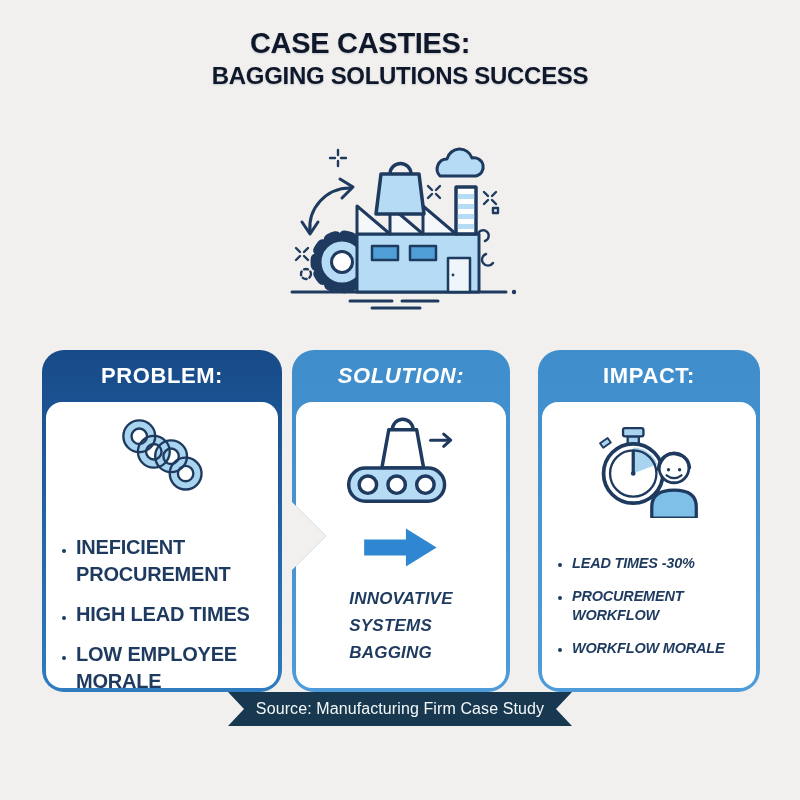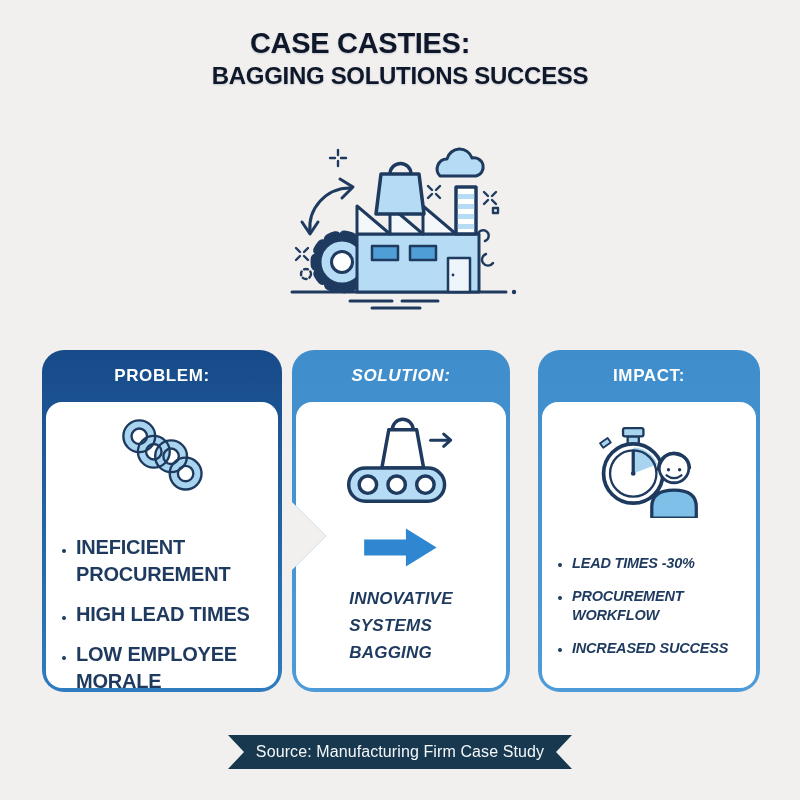--- a/index.html
+++ b/index.html
@@ -17,21 +17,21 @@
   
   .hero{position:absolute;left:280px;top:142px;width:240px;height:170px;}
   
   .card{position:absolute;top:350px;height:342px;border-radius:22px;}
   .card.problem{left:42px;width:240px;background:linear-gradient(180deg,#174a88,#2f7cc0);}
   .card.solution{left:292px;width:218px;background:linear-gradient(180deg,#3f8ecb,#4d9bd8);
     clip-path:polygon(0 0,100% 0,100% 100%,0 100%,0 220px,34px 186px,0 152px);font-style:italic;}
   .card.impact{left:538px;width:222px;background:linear-gradient(180deg,#3f8ecb,#4d9bd8);}
   .card-header{position:absolute;top:0;left:0;right:0;height:52px;
     display:flex;align-items:center;justify-content:center;
-    color:#ffffff;font-size:17px;font-weight:700;letter-spacing:0.6px;}
+    color:#ffffff;font-size:22px;font-weight:700;letter-spacing:0.6px;}
   .card-body{position:absolute;top:52px;left:4px;right:4px;bottom:4px;
     background:#ffffff;border-radius:16px;
     display:flex;flex-direction:column;align-items:center;}
   .card.solution .card-body{
     clip-path:polygon(0 0,100% 0,100% 100%,0 100%,0 162px,28px 134px,0 106px);}
   
   .icon-box{flex:none;}
   ul.points{list-style:disc outside;margin:0;padding:0 6px 0 30px;
     color:#1e3a5f;font-size:20px;font-weight:700;letter-spacing:-0.2px;
     align-self:flex-start;}
@@ -39,21 +39,21 @@
   ul.points li::marker{color:#1e3a5f;font-size:12px;}
   .card.problem ul.points{margin-top:20px;}
   .card.impact ul.points{margin-top:32px;font-size:14.5px;font-style:italic;}
   .solution-text{margin-top:12px;text-align:left;color:#1e3a5f;
     font-size:17px;font-weight:700;line-height:1.6;letter-spacing:0.2px;}
   .chain-wrap{margin-top:16px;}
   .conveyor-wrap{margin-top:12px;}
   .bigarrow-wrap{margin-top:12px;}
   .stopwatch-wrap{margin-top:14px;}
   
-  .ribbon{position:absolute;top:735px;left:50%;transform:translateX(-50%);
+  .ribbon{position:absolute;top:692px;left:50%;transform:translateX(-50%);
     width:344px;height:34px;background:#17384e;
     clip-path:polygon(0 0,100% 0,calc(100% - 16px) 50%,100% 100%,0 100%,16px 50%);
     display:flex;align-items:center;justify-content:center;
     color:#f5f8fa;font-size:16px;font-weight:400;letter-spacing:0.1px;}
 </style>
 </head>
 <body>
 
 <div id="canvas">
 
@@ -212,21 +212,21 @@
             <path d="M75,58 a17,17 0 0 1 34,-2 c-2,-9 -7,-13 -12,-14 c-10,-4 -19,2 -22,16 z" fill="#7fc0e8" stroke-width="3"></path>
             <circle cx="86" cy="58" r="1.8" fill="#1e3a5f" stroke="none"></circle>
             <circle cx="98" cy="58" r="1.8" fill="#1e3a5f" stroke="none"></circle>
             <path d="M84,64 Q92,70 100,64" stroke-width="2.5"></path>
           </g>
         </svg>
       </div>
       <ul class="points">
         <li>LEAD TIMES -30%</li>
         <li>PROCUREMENT WORKFLOW</li>
-        <li>INCREASED SUCCESS</li>
+        <li>WORKFLOW MORALE</li>
       </ul>
     </div>
   </div>
 
   <div class="ribbon">
     <span>Source: Manufacturing Firm Case Study</span>
   </div>
 
 </div>
 

